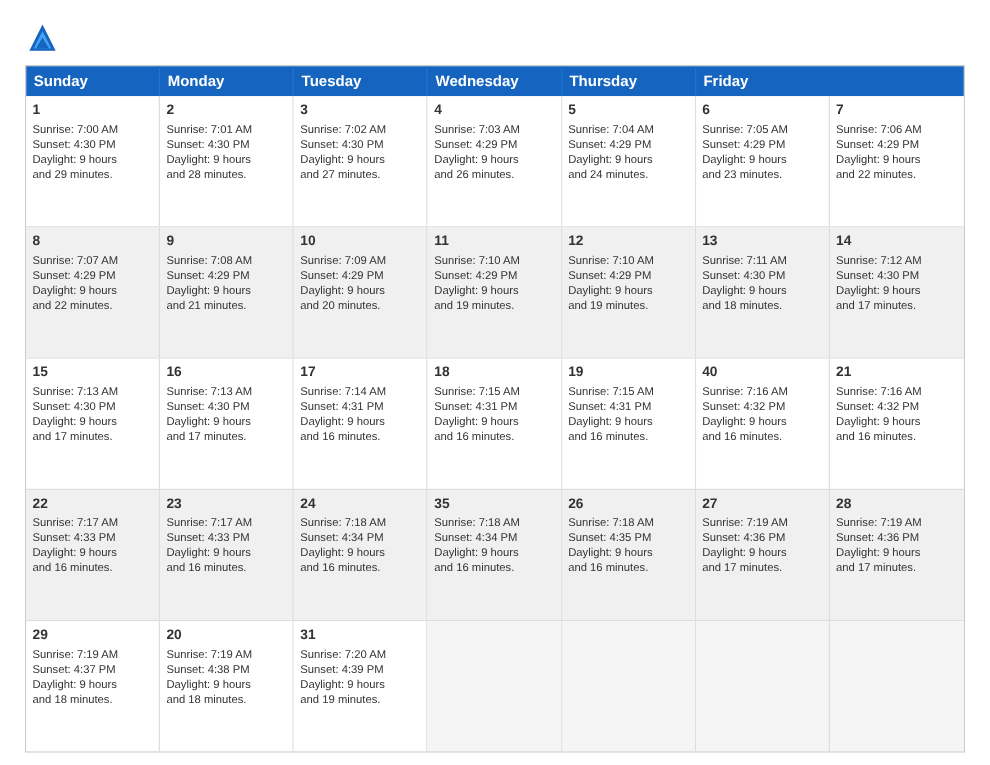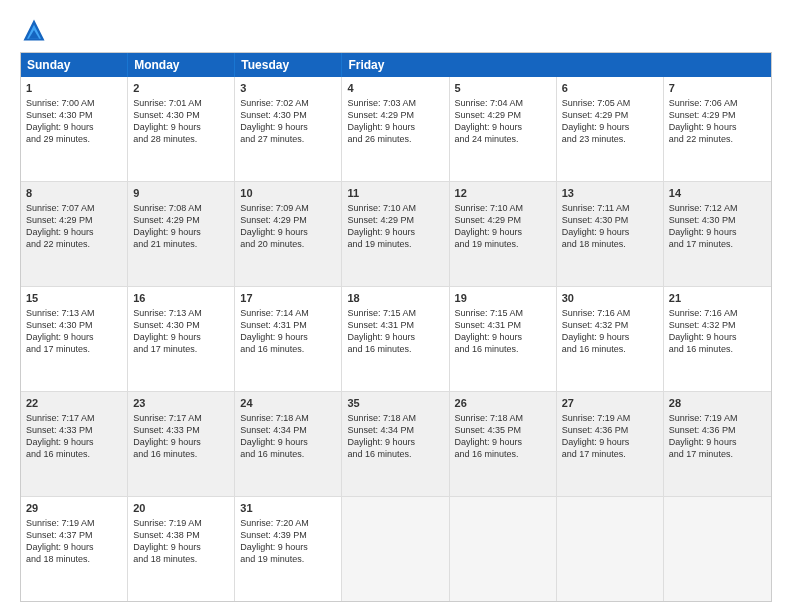--- a/index.html
+++ b/index.html
@@ -129,20 +129,22 @@
       <div class="main-title"></div>
       <div class="subtitle"></div>
     </div>
   </div>
 
   <div class="calendar">
     <div class="cal-header">
     <div class="cal-header-cell">Sunday</div>
         <div class="cal-header-cell">Monday</div>
         <div class="cal-header-cell">Tuesday</div>
+        <div class="cal-header-cell">Wednesday</div>
+        <div class="cal-header-cell">Thursday</div>
         <div class="cal-header-cell">Friday</div>
       </div>
     <div class="cal-body">
     <div class="cal-row">
           <div class="cal-cell">
             <span class="day-num">1</span>
             <div class="cell-info">Sunrise: 7:00 AM<br>Sunset: 4:30 PM<br>Daylight: 9 hours<br>and 29 minutes.</div>
           </div>
           <div class="cal-cell">
             <span class="day-num">2</span>
@@ -214,21 +216,21 @@
           </div>
           <div class="cal-cell">
             <span class="day-num">18</span>
             <div class="cell-info">Sunrise: 7:15 AM<br>Sunset: 4:31 PM<br>Daylight: 9 hours<br>and 16 minutes.</div>
           </div>
           <div class="cal-cell">
             <span class="day-num">19</span>
             <div class="cell-info">Sunrise: 7:15 AM<br>Sunset: 4:31 PM<br>Daylight: 9 hours<br>and 16 minutes.</div>
           </div>
           <div class="cal-cell">
-            <span class="day-num">30</span>
+            <span class="day-num">40</span>
             <div class="cell-info">Sunrise: 7:16 AM<br>Sunset: 4:32 PM<br>Daylight: 9 hours<br>and 16 minutes.</div>
           </div>
           <div class="cal-cell">
             <span class="day-num">21</span>
             <div class="cell-info">Sunrise: 7:16 AM<br>Sunset: 4:32 PM<br>Daylight: 9 hours<br>and 16 minutes.</div>
           </div>
         </div>
         <div class="cal-row">
           <div class="cal-cell shaded">
             <span class="day-num">22</span>

